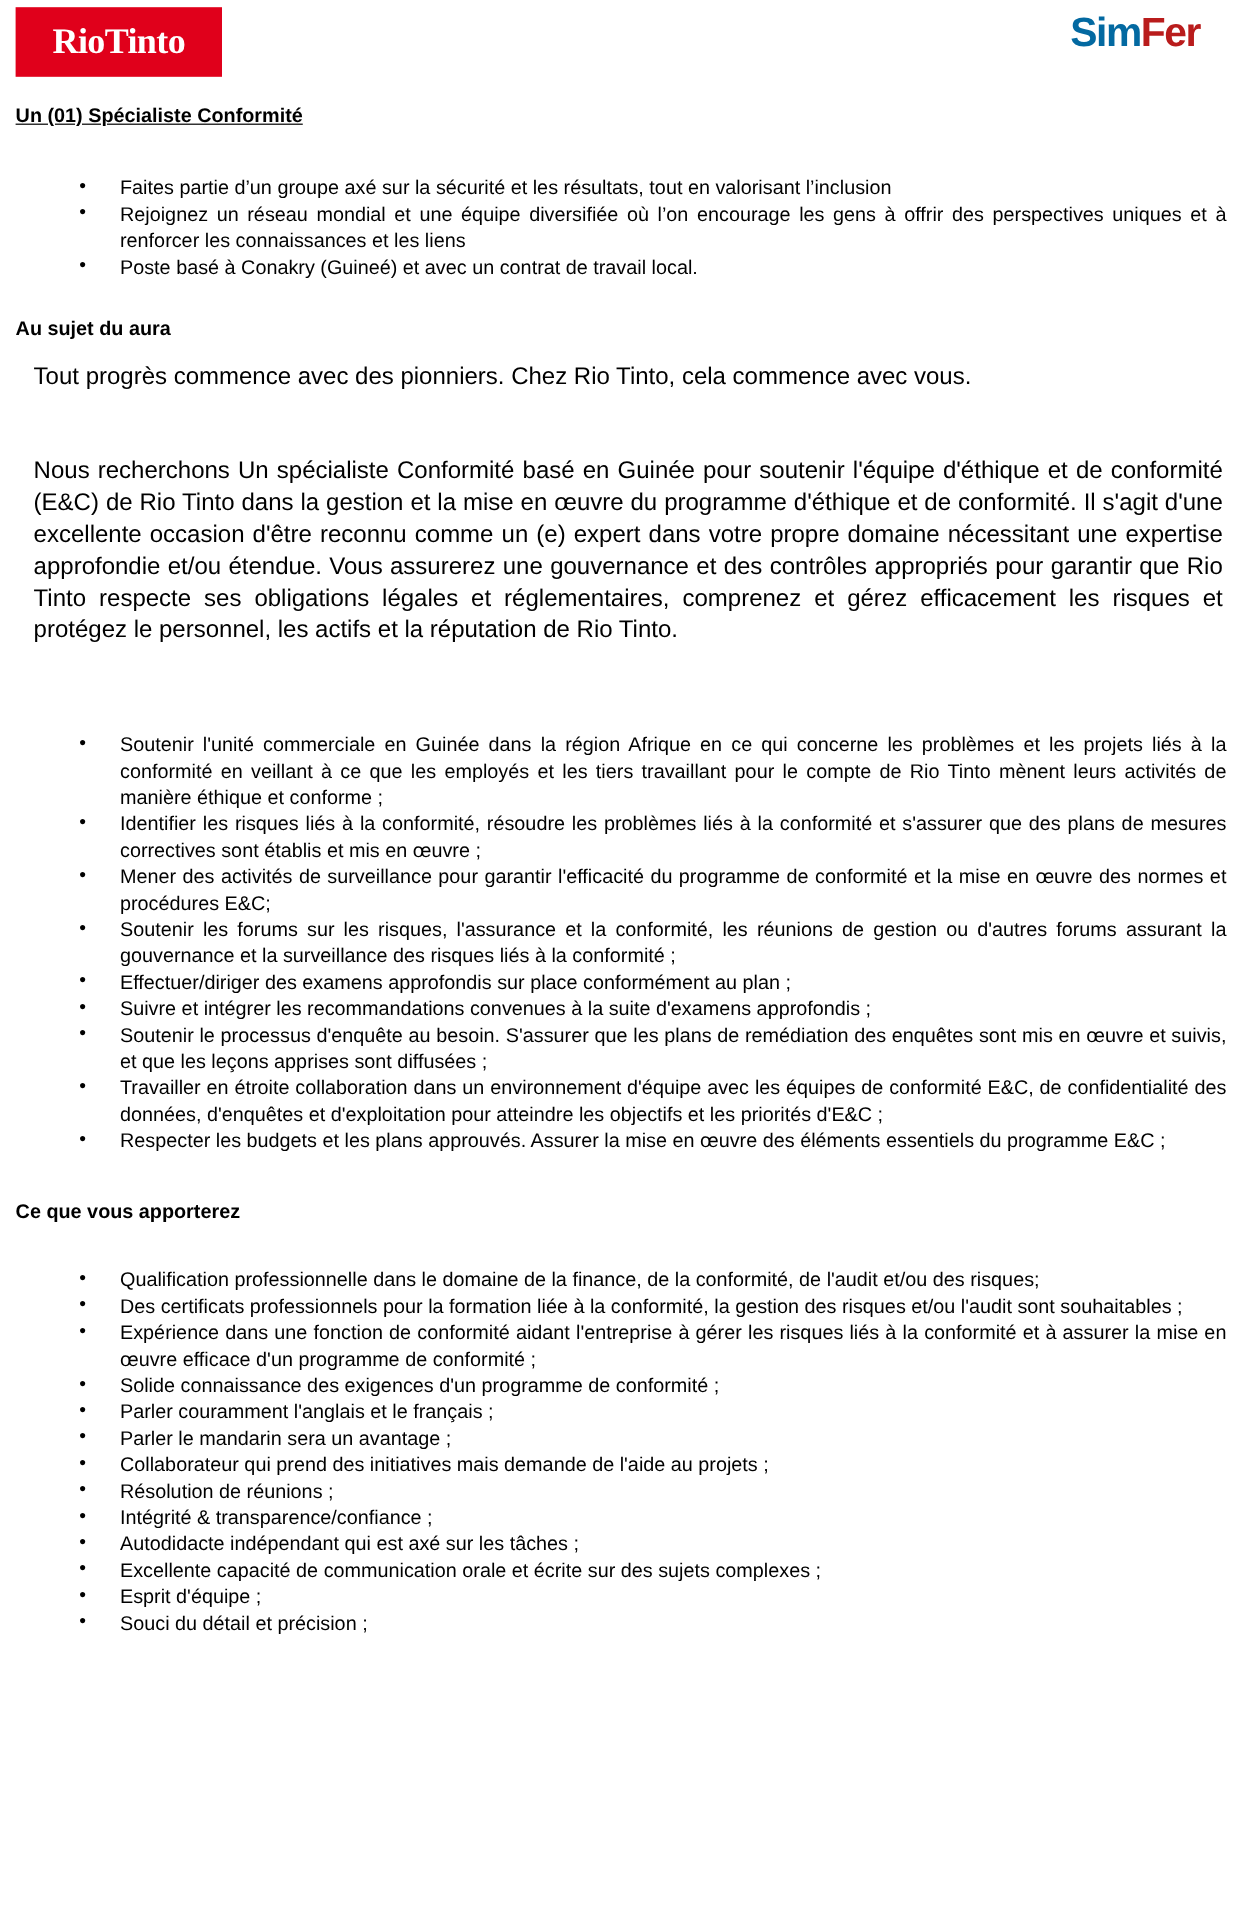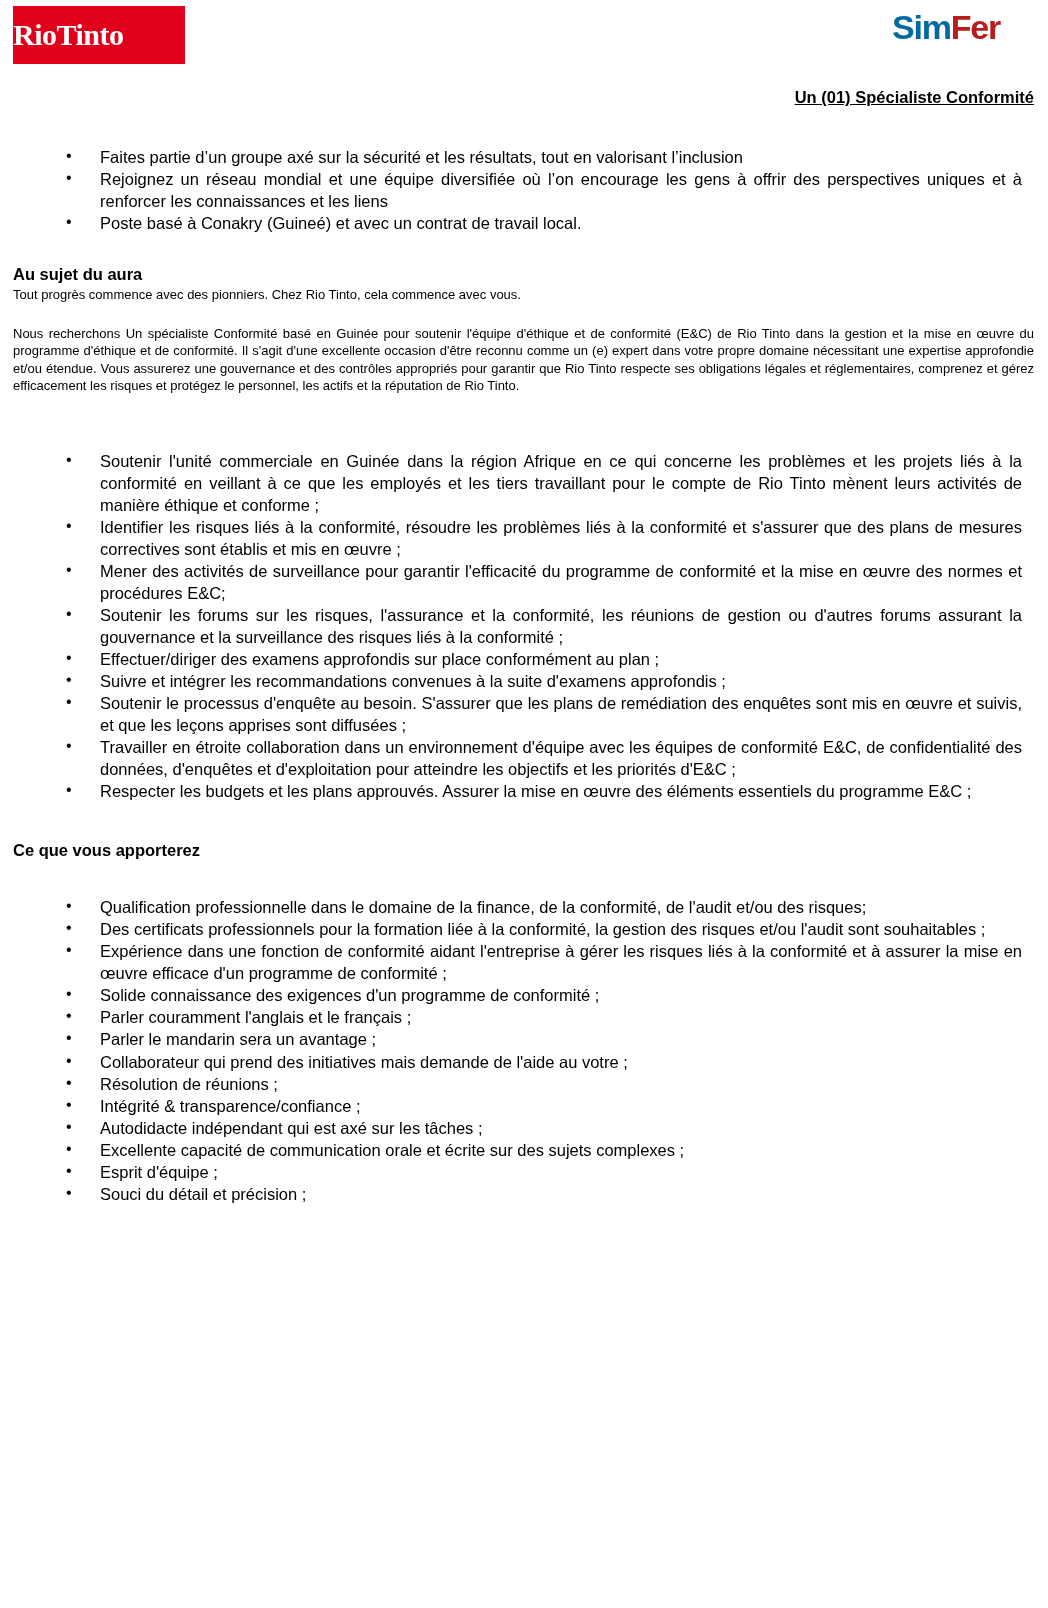--- a/index.html
+++ b/index.html
@@ -32,21 +32,21 @@
   }
   .logo-riotinto {
     position: absolute;
     left: 0px;
     top: 6px;
     width: 172px;
     height: 58px;
     background: #e0001b;
     display: flex;
     align-items: center;
-    justify-content: flex-start;
+    justify-content: center;
   }
   .logo-riotinto .wordmark {
     font-family: "Liberation Serif", serif;
     font-weight: bold;
     font-size: 30px;
     color: #ffffff;
     letter-spacing: -0.5px;
     line-height: 1;
     white-space: nowrap;
   }
@@ -59,34 +59,34 @@
     font-size: 34px;
     letter-spacing: -1.2px;
     line-height: 1;
     white-space: nowrap;
   }
   .logo-simfer .sim { color: #0369a1; }
   .logo-simfer .fer { color: #b91c1c; }
 
   
   .doc-title {
-    text-align: right;
+    text-align: left;
     font-size: 16.5px;
     font-weight: bold;
     text-decoration: underline;
     margin: 16px 0 0 0;
     line-height: 1.2;
   }
 
   
   .para {
-    font-size: 13px;
+    font-size: 20px;
     line-height: 1.33;
     text-align: justify;
-    margin: 0;
+    margin: 15px;
   }
   .para.nojustify { text-align: left; }
   .spacer-18 { height: 18px; }
   .spacer-22 { height: 22px; }
   .spacer-26 { height: 26px; }
 
   .section-heading {
     font-size: 16.5px;
     font-weight: bold;
     line-height: 1.33;
@@ -172,21 +172,21 @@
 
   <div class="spacer-22"></div>
 
   <ul class="bullets">
     <li>Qualification professionnelle dans le domaine de la finance, de la conformité, de l'audit et/ou des risques;</li>
     <li>Des certificats professionnels pour la formation liée à la conformité, la gestion des risques et/ou l'audit sont souhaitables ;</li>
     <li>Expérience dans une fonction de conformité aidant l'entreprise à gérer les risques liés à la conformité et à assurer la mise en œuvre efficace d'un programme de conformité ;</li>
     <li>Solide connaissance des exigences d'un programme de conformité ;</li>
     <li>Parler couramment l'anglais et le français ;</li>
     <li>Parler le mandarin sera un avantage ;</li>
-    <li>Collaborateur qui prend des initiatives mais demande de l'aide au votre ;</li>
+    <li>Collaborateur qui prend des initiatives mais demande de l'aide au projets ;</li>
     <li>Résolution de réunions ;</li>
     <li>Intégrité &amp; transparence/confiance ;</li>
     <li>Autodidacte indépendant qui est axé sur les tâches ;</li>
     <li>Excellente capacité de communication orale et écrite sur des sujets complexes ;</li>
     <li>Esprit d'équipe ;</li>
     <li>Souci du détail et précision ;</li>
   </ul>
 
 </div>
 

